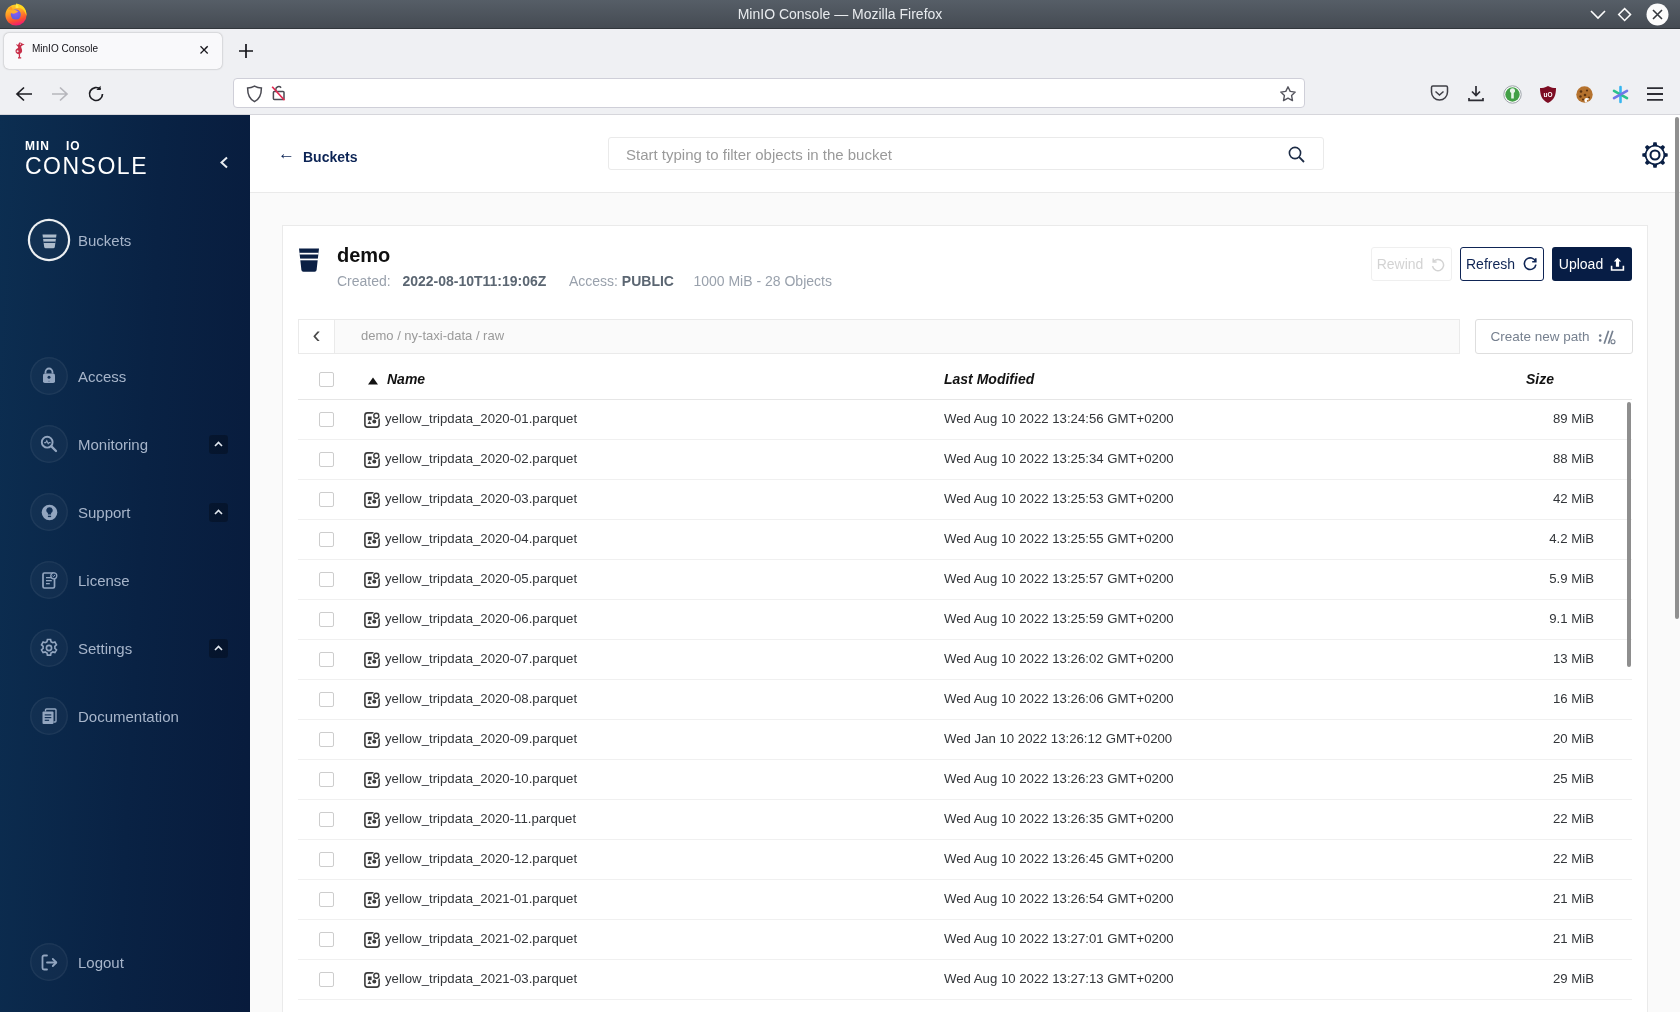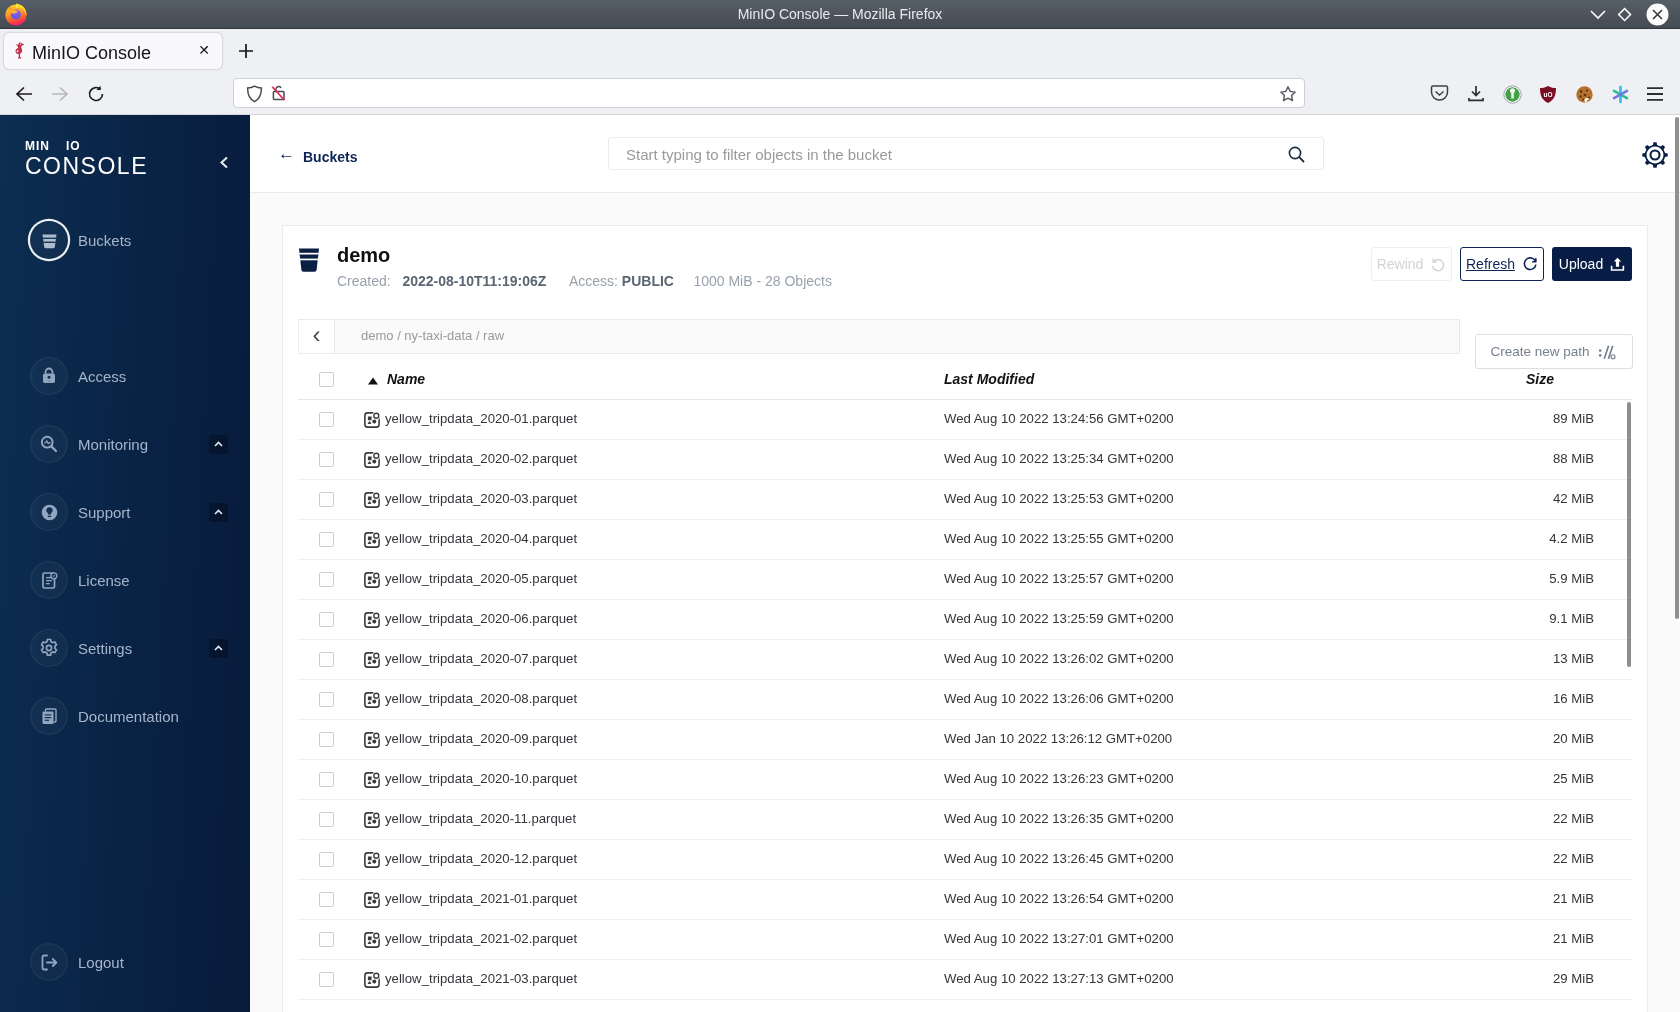--- a/index.html
+++ b/index.html
@@ -7,21 +7,21 @@
 .abs { position:absolute; }
 
 #titlebar { position:absolute; left:0; top:0; width:1680px; height:29px;
   background:linear-gradient(#565e67,#454b53); border-bottom:1px solid #31363c; }
 #titlebar .title { position:absolute; left:0; right:0; top:6px; text-align:center;
   font-size:14px; color:#e8ebee; }
 
 #tabbar { position:absolute; left:0; top:29px; width:1680px; height:45px; background:#eff0f3; }
 #tab { position:absolute; left:4px; top:4px; width:218px; height:36px; background:#f9f9fb;
   border-radius:5px; box-shadow:0 0 2px rgba(0,0,0,0.35); }
-#tab .txt { position:absolute; left:28px; top:10px; font-size:18px; color:#15141a; }
+#tab .txt { position:absolute; left:28px; top:10px; font-size:10px; color:#15141a; }
 #tab .close { position:absolute; right:6px; top:5px; width:24px; height:24px; color:#15141a;
   font-size:14px; text-align:center; line-height:24px; }
 #newtab { position:absolute; left:232px; top:8px; width:28px; height:28px; color:#15141a;
   font-size:21px; font-weight:400; text-align:center; line-height:26px; }
 
 #navbar { position:absolute; left:0; top:74px; width:1680px; height:41px; background:#eff0f3;
   border-bottom:1px solid #d6d6db; }
 #urlbar { position:absolute; left:233px; top:4px; width:1072px; height:30px; background:#fff;
   border:1px solid #cfcfd8; border-radius:4px; }
 #urlbar .url { position:absolute; left:61px; top:6px; font-size:14.5px; color:#5b5b66; white-space:nowrap; }
@@ -50,31 +50,31 @@
 #searchbox .ph { position:absolute; left:17px; top:8px; font-size:15px; color:#9a9a9a; }
 
 #card { position:absolute; left:32px; top:110px; width:1366px; height:790px; background:#fff;
   border:1px solid #eaeaea; border-bottom:none; }
 #bktitle { position:absolute; left:54px; top:18px; font-size:20px; font-weight:700; color:#101010; }
 #bkmeta { position:absolute; left:54px; top:47px; font-size:14px; color:#99a1ac; }
 #bkmeta b { color:#5b6672; }
 .btn { position:absolute; top:21px; height:34px; border-radius:3px; font-size:14px;
   display:flex; align-items:center; justify-content:center; gap:7px; }
 #btn-rewind { left:1088px; width:81px; border:1px solid #efefef; color:#d3d3d3; background:#fff; }
-#btn-refresh { left:1177px; width:84px; border:1px solid #0f2555; color:#0f2555; background:#fff;text-decoration:underline; }
+#btn-refresh { left:1177px; width:84px; border:1px solid #0f2555; color:#0f2555; background:#fff; }
 #btn-upload { left:1269px; width:80px; background:#071D45; color:#fff; }
 
 #crumbbar { position:absolute; left:15px; top:93px; width:1162px; height:35px; background:#fafafa;
   border:1px solid #eaeaea; }
 #crumbbar .bchev { position:absolute; left:0; top:0; width:36px; height:33px; background:#fff;
   border-right:1px solid #eaeaea; color:#4a4a4a; font-size:24px; text-align:center; line-height:29px; }
 #crumbbar .path { position:absolute; left:62px; top:8px; font-size:13px; color:#9a9a9a; }
 #newpath { position:absolute; left:1192px; top:93px; width:158px; height:35px; background:#fff;
   border:1px solid #dedede; border-radius:3px; color:#76808f; font-size:13.5px;
-  display:flex; align-items:center; justify-content:center; gap:8px;margin-top:15px; }
+  display:flex; align-items:center; justify-content:center; gap:8px; }
 
 #thead { position:absolute; left:15px; top:137px; width:1334px; height:37px; font-weight:700;
   font-size:14px; color:#121212; border-bottom:1px solid #e6e6e6;font-style:italic; }
 .hcb { position:absolute; left:21px; top:9px; }
 .cb { width:15px; height:15px; border:1px solid #cdcdcd; border-radius:2px; background:#fff; }
 #thead .nm { position:absolute; left:89px; top:8px; }
 #thead .tri { position:absolute; left:69px; top:10px; }
 #thead .lm { position:absolute; left:646px; top:8px; }
 #thead .sz { position:absolute; left:1228px; top:8px; }
 #rows { position:absolute; left:15px; top:174px; width:1334px; }

